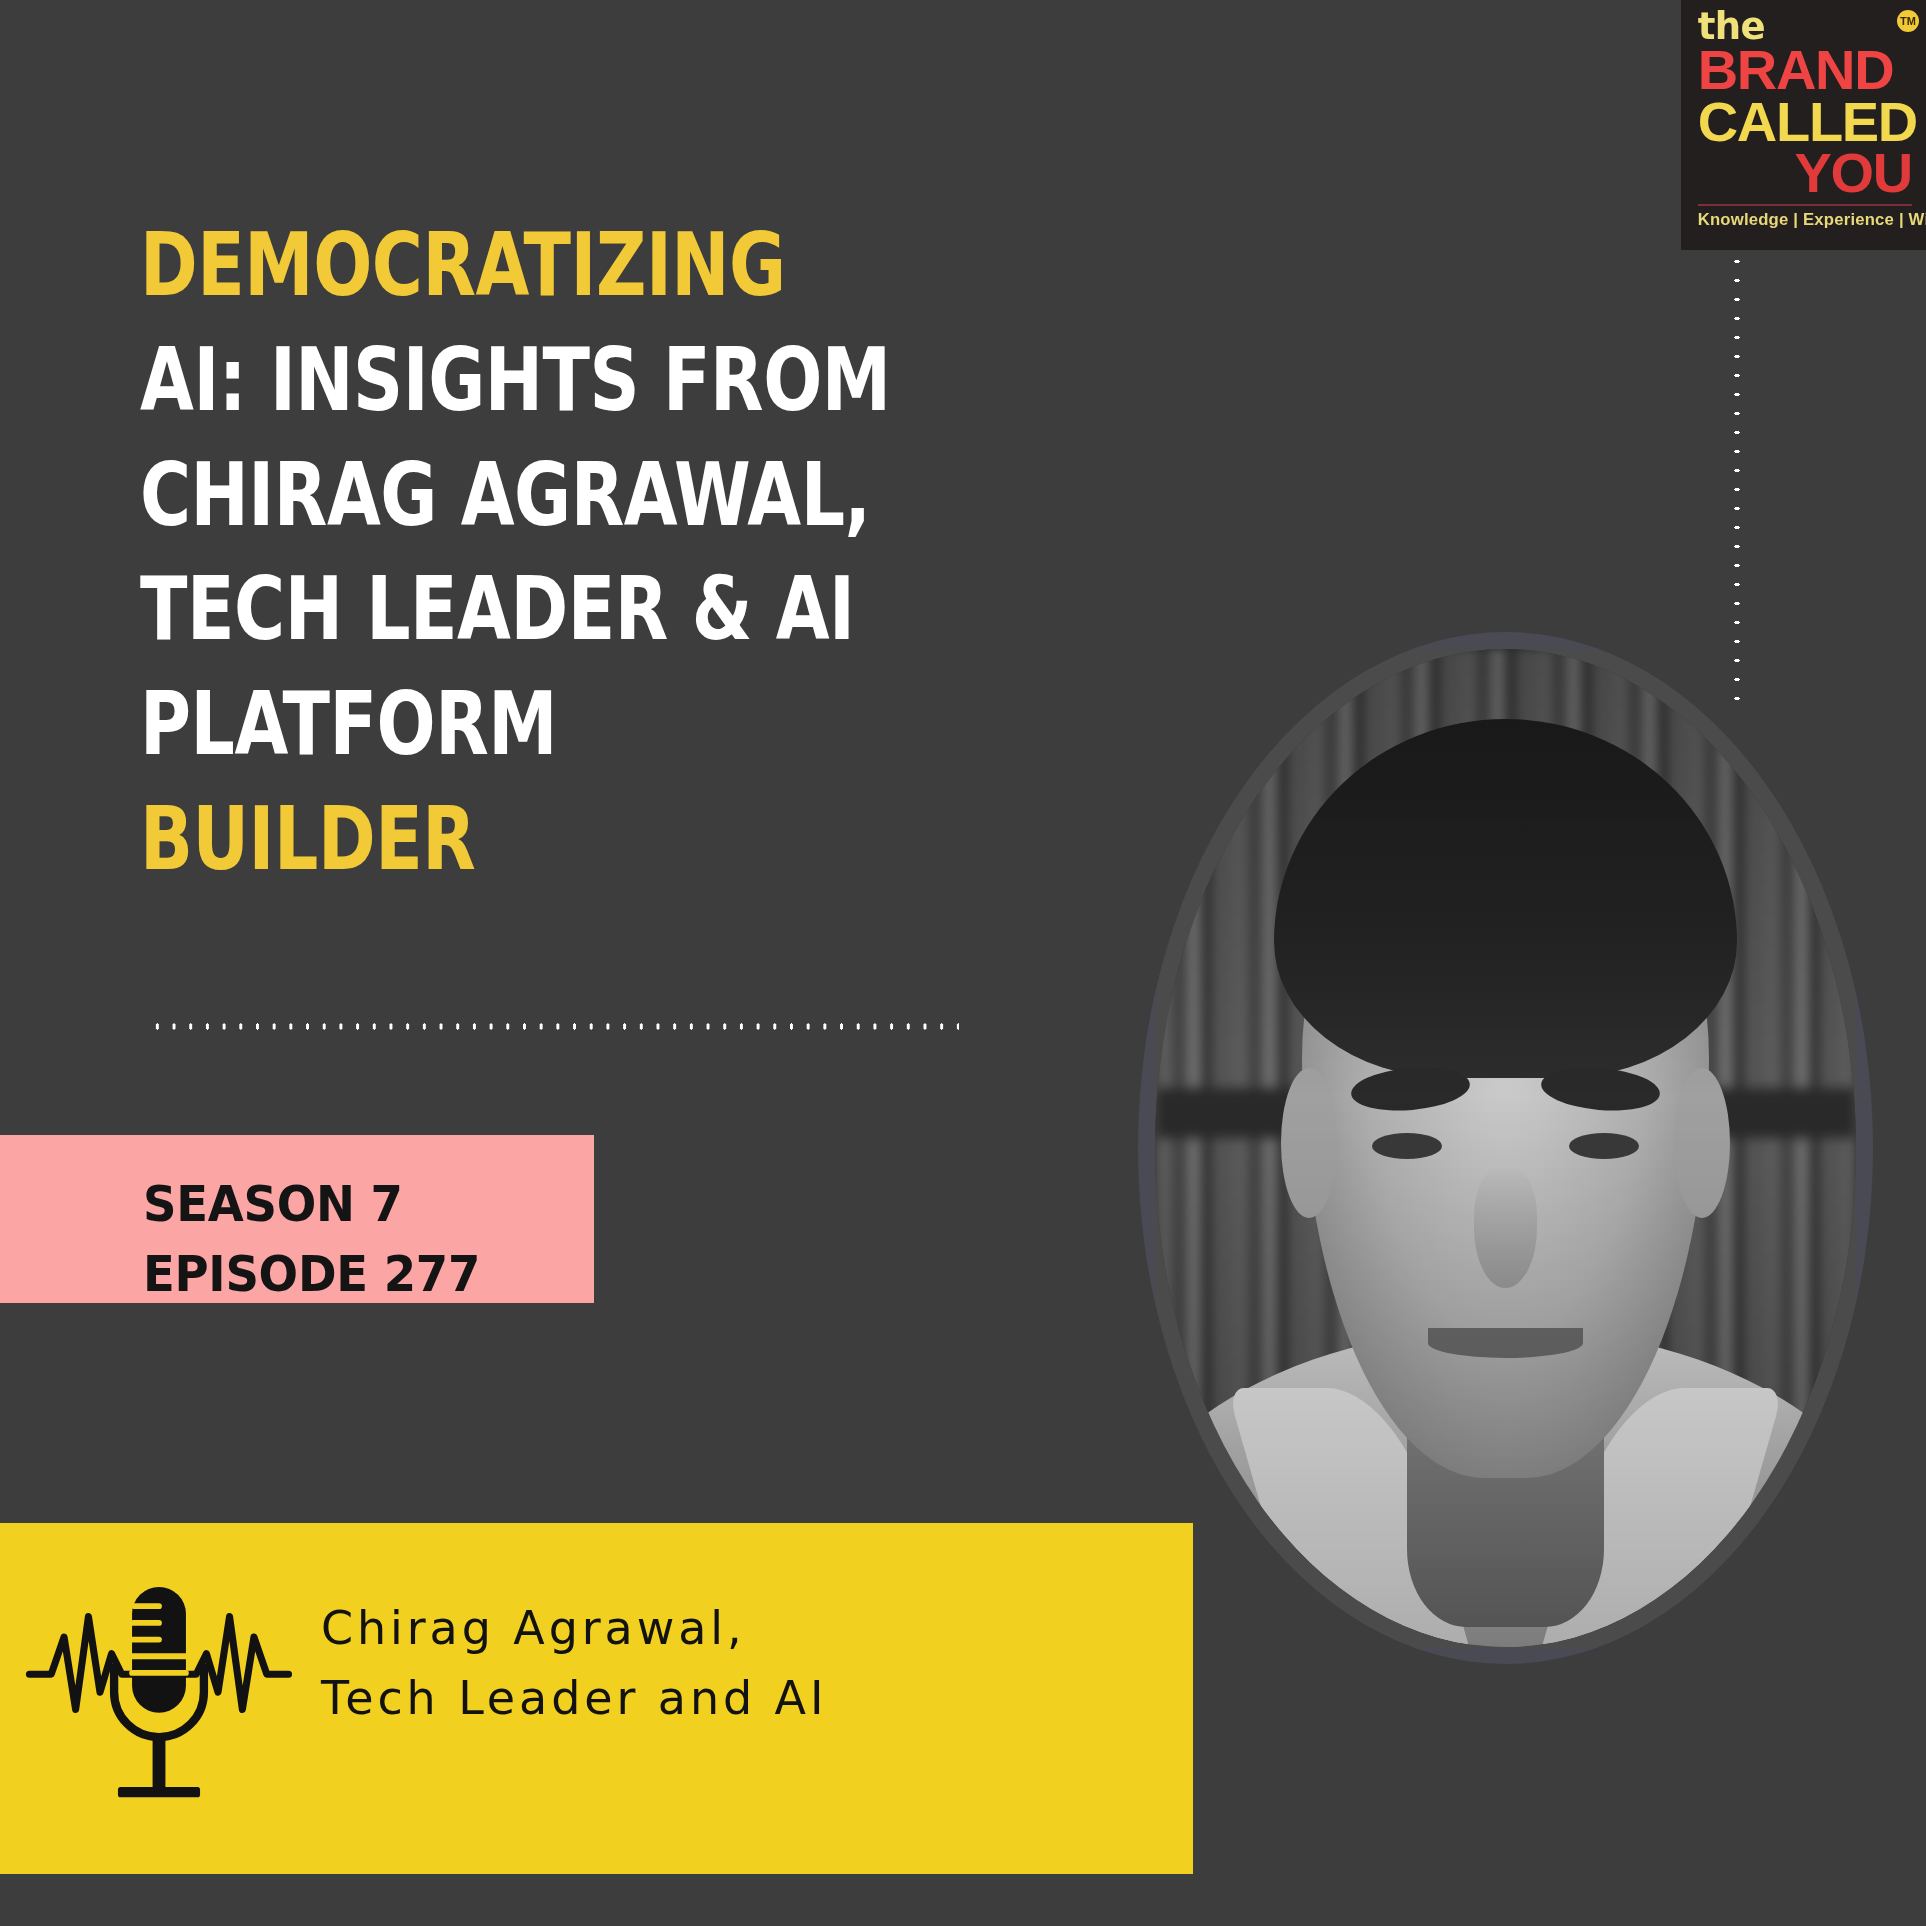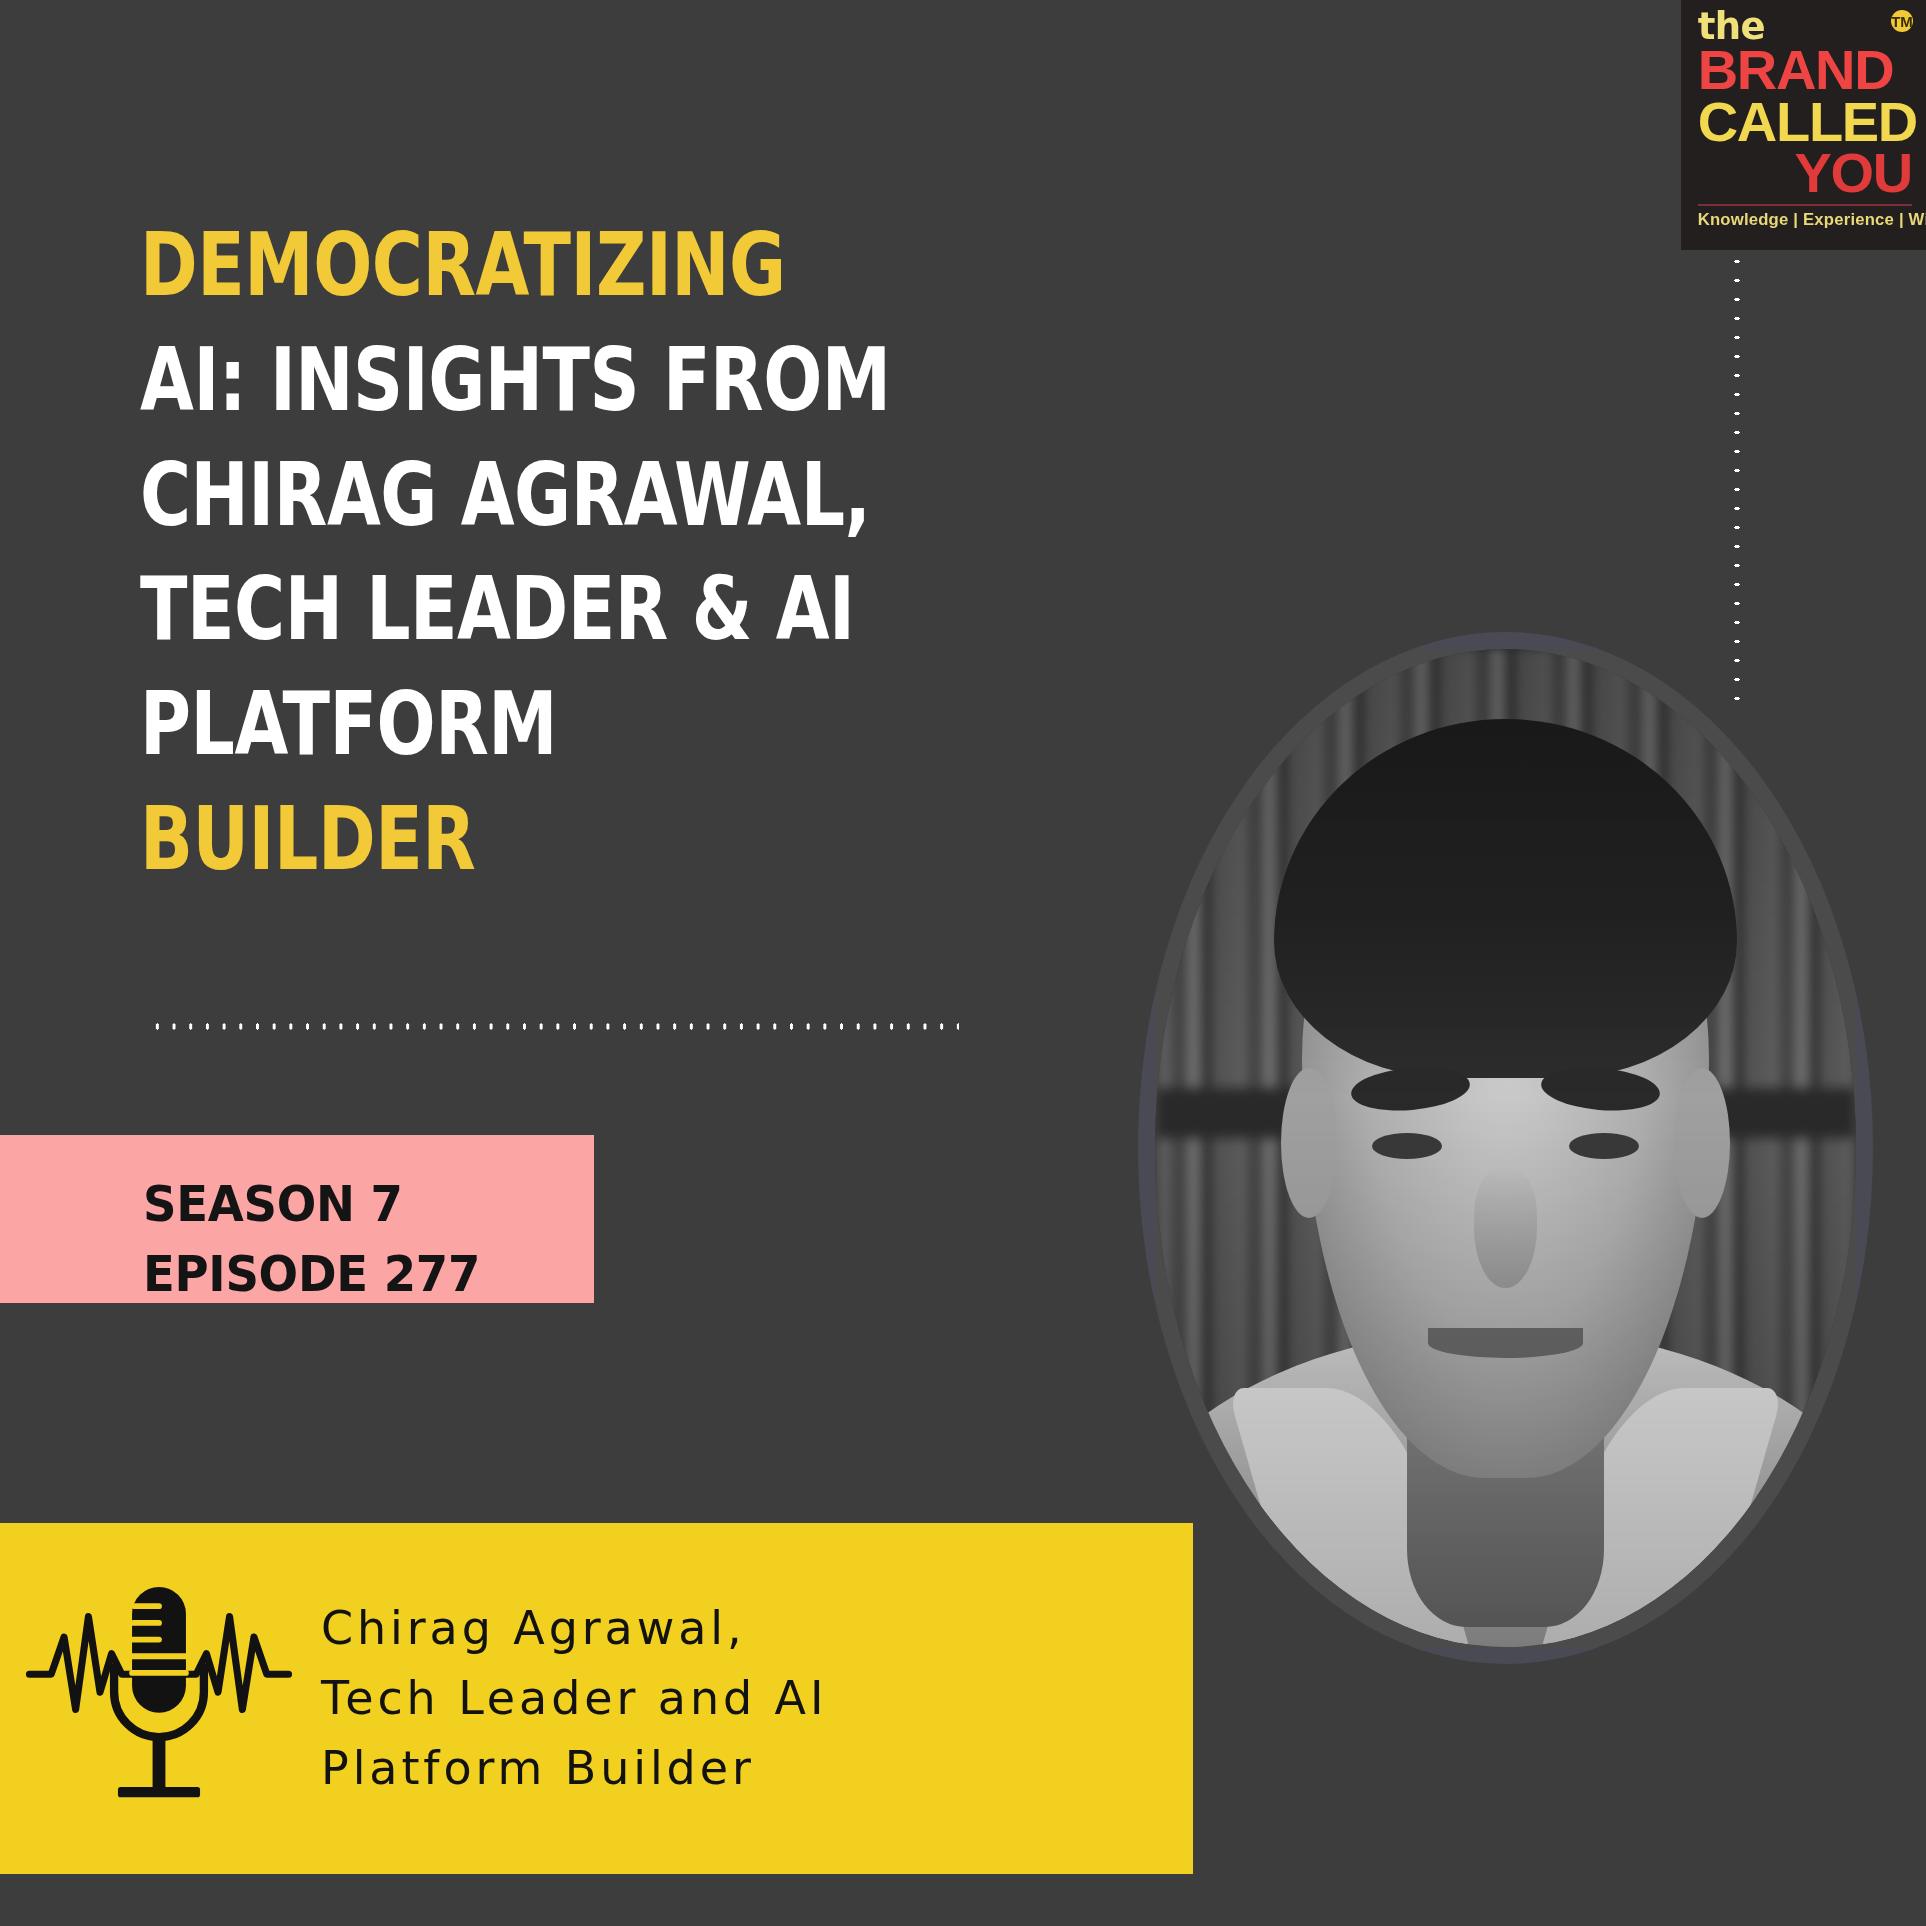--- a/index.html
+++ b/index.html
@@ -57,28 +57,28 @@
     margin-top: 4.5px;
     font-family: "Liberation Sans", sans-serif;
     font-size: 16.7px;
     font-weight: 700;
     color: #e8d87a;
     letter-spacing: 0.2px;
     white-space: nowrap;
   }
   .logo-tm {
     position: absolute;
-    right: 13px;
+    right: 7px;
     top: 10.3px;
     width: 22px;
     height: 22px;
     border-radius: 50%;
     background: #f2c936;
     color: #3a2d06;
-    font-size: 15px;
+    font-size: 11px;
     font-weight: 700;
     display: flex;
     align-items: center;
     justify-content: center;
     font-family: "Liberation Sans", sans-serif;
   }
 
   
   .v-dots {
     position: absolute;
@@ -401,18 +401,17 @@
 
         <path d="M140 140 V178 a70 70 0 0 0 140 0 V140" fill="none" stroke="#121212" stroke-width="13" stroke-linecap="round"></path>
 
         <rect x="200" y="244" width="20" height="82" fill="#121212"></rect>
         <rect x="146" y="326" width="128" height="16" rx="4" fill="#121212"></rect>
       </svg>
     </span>
     <div class="guest-text">
       <div class="guest-line">Chirag Agrawal,</div>
       <div class="guest-line">Tech Leader and AI</div>
-      <div class="guest-line">Platform Builder</div>
     </div>
   </div>
 
 </div>
 
 
 </body></html>

